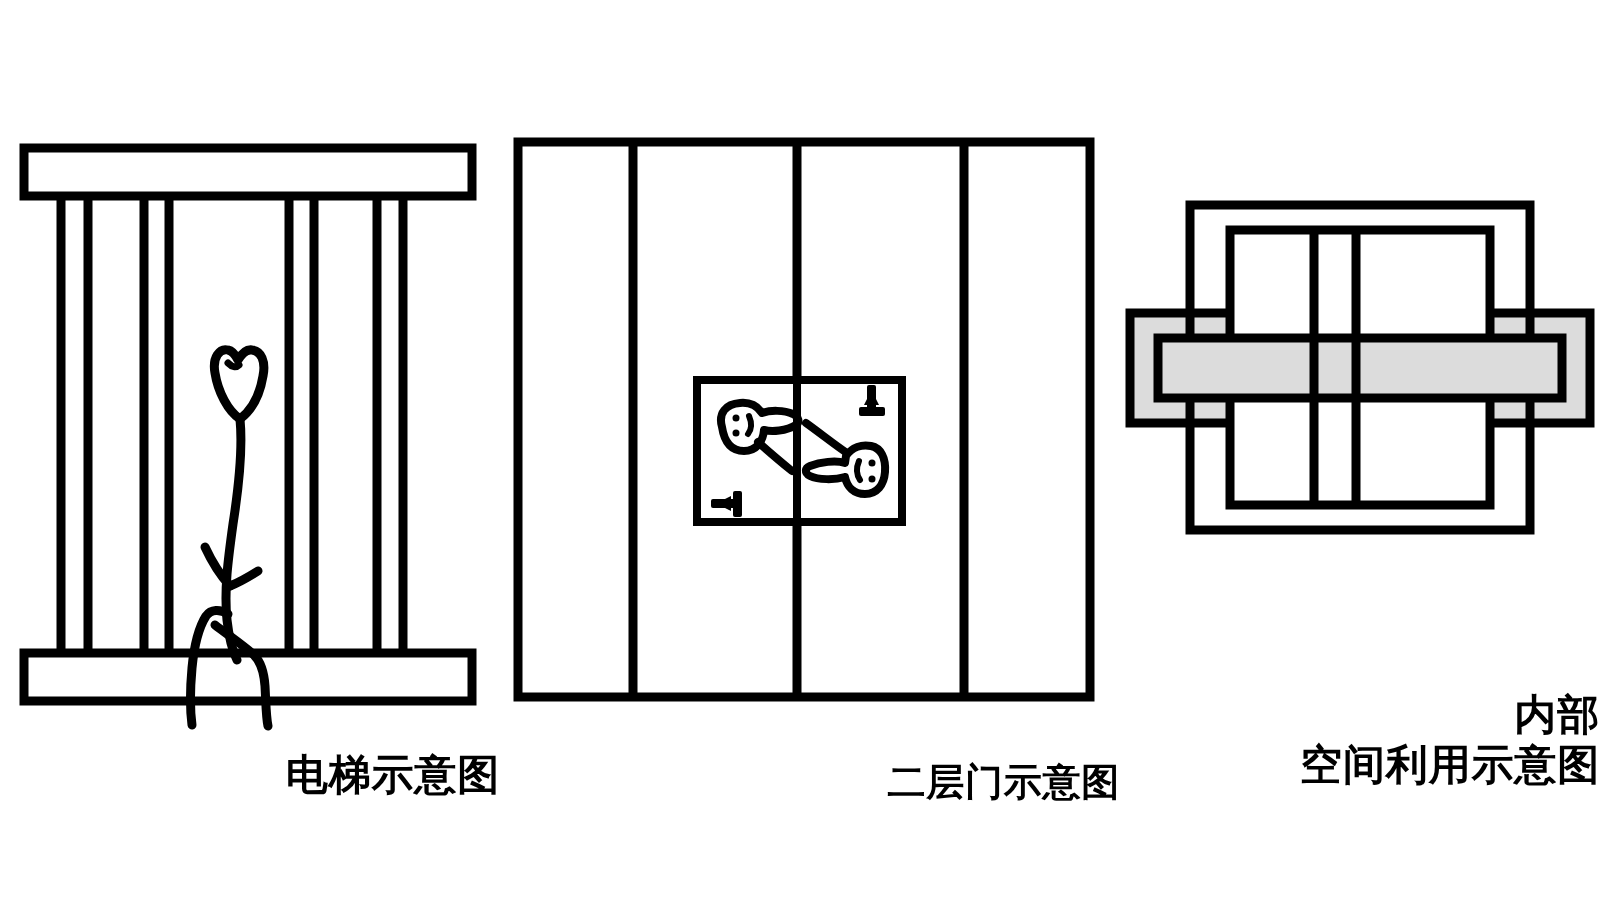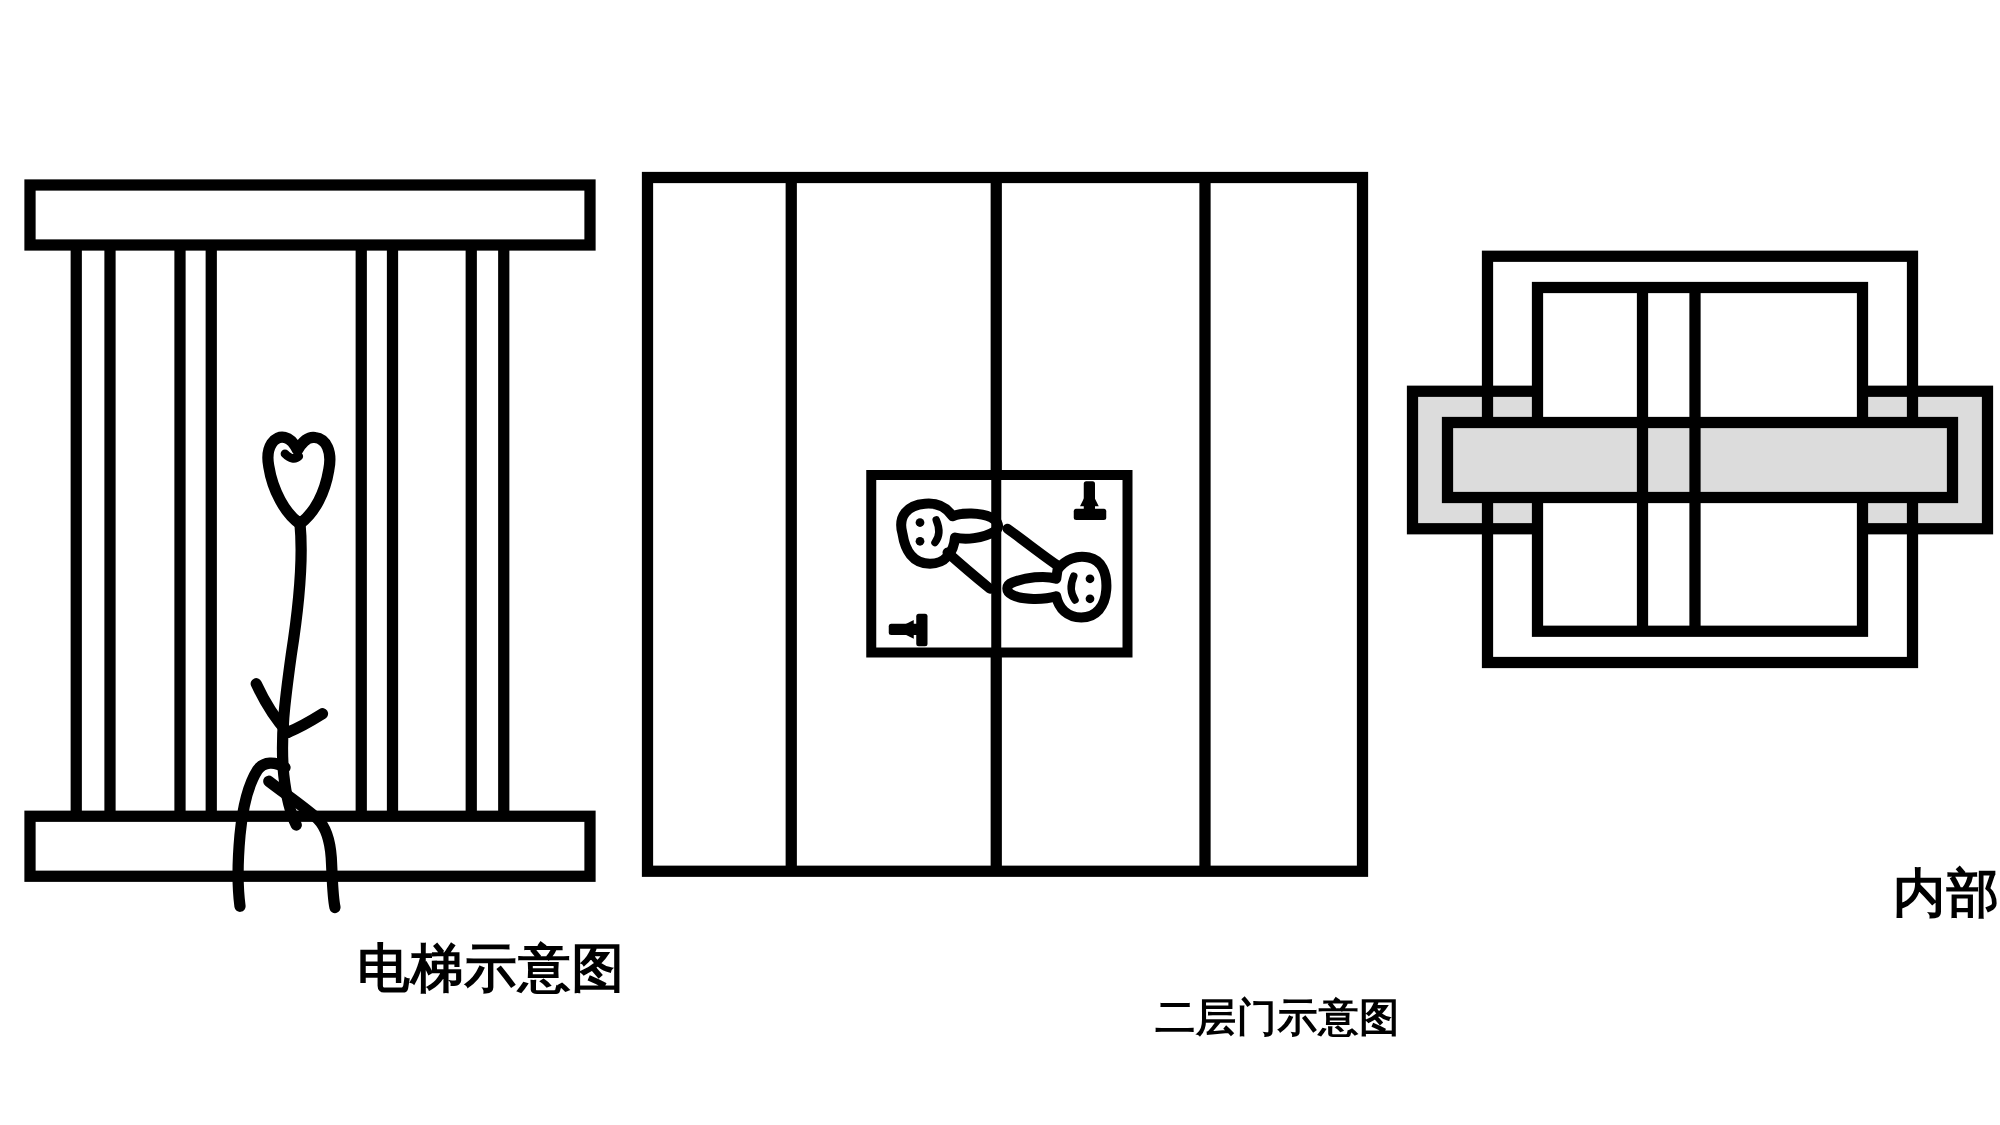--- a/index.html
+++ b/index.html
@@ -31,21 +31,21 @@
     position: absolute;
     width: 100%;
     text-align: right;
     font-weight: 700;
     color: #000000;
     line-height: 1.18;
     letter-spacing: 0.02em;
     font-family: "DejaVu Sans", "Liberation Sans", sans-serif;
   }
   #caption-elevator { top: 630px; font-size: 42px; }
-  #caption-door     { top: 676px; font-size: 32px; }
+  #caption-door     { top: 640px; font-size: 38px; }
   #caption-interior { top: 570px; font-size: 42px; }
 
   svg { display: block; overflow: visible; }
 </style>
 </head>
 <body>
 
 <div id="stage">
 
   <div class="panel" id="panel-elevator">
@@ -186,16 +186,17 @@
       <rect x="38" y="218" width="404" height="60" fill="#dcdcdc" stroke="#000000" stroke-width="9"></rect>
 
       <g stroke="#000000" stroke-width="9">
         <line x1="194" y1="218" x2="194" y2="278"></line>
         <line x1="236" y1="218" x2="236" y2="278"></line>
       </g>
     </svg>
 
     <div class="caption" id="caption-interior">
       <div>内部</div>
+      <div>空间利用示意图</div>
     </div>
   </div>
 
 </div>
 
 </body></html>

